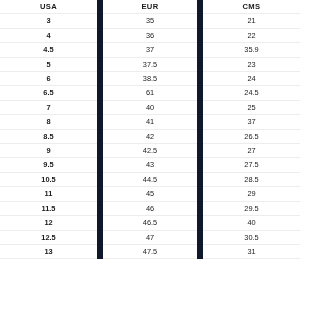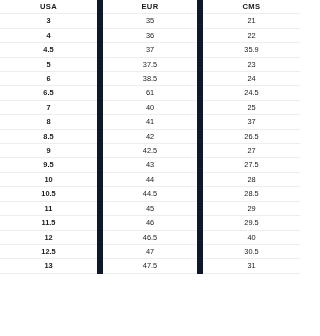--- a/index.html
+++ b/index.html
@@ -121,25 +121,20 @@
         <td class="usa-cell">9</td>
         <td>42.5</td>
         <td>27</td>
       </tr>
       <tr>
         <td class="usa-cell">9.5</td>
         <td>43</td>
         <td>27.5</td>
       </tr>
       <tr>
-        <td class="usa-cell">10</td>
-        <td>44</td>
-        <td>28</td>
-      </tr>
-      <tr>
         <td class="usa-cell">10.5</td>
         <td>44.5</td>
         <td>28.5</td>
       </tr>
       <tr>
         <td class="usa-cell">11</td>
         <td>45</td>
         <td>29</td>
       </tr>
       <tr>

